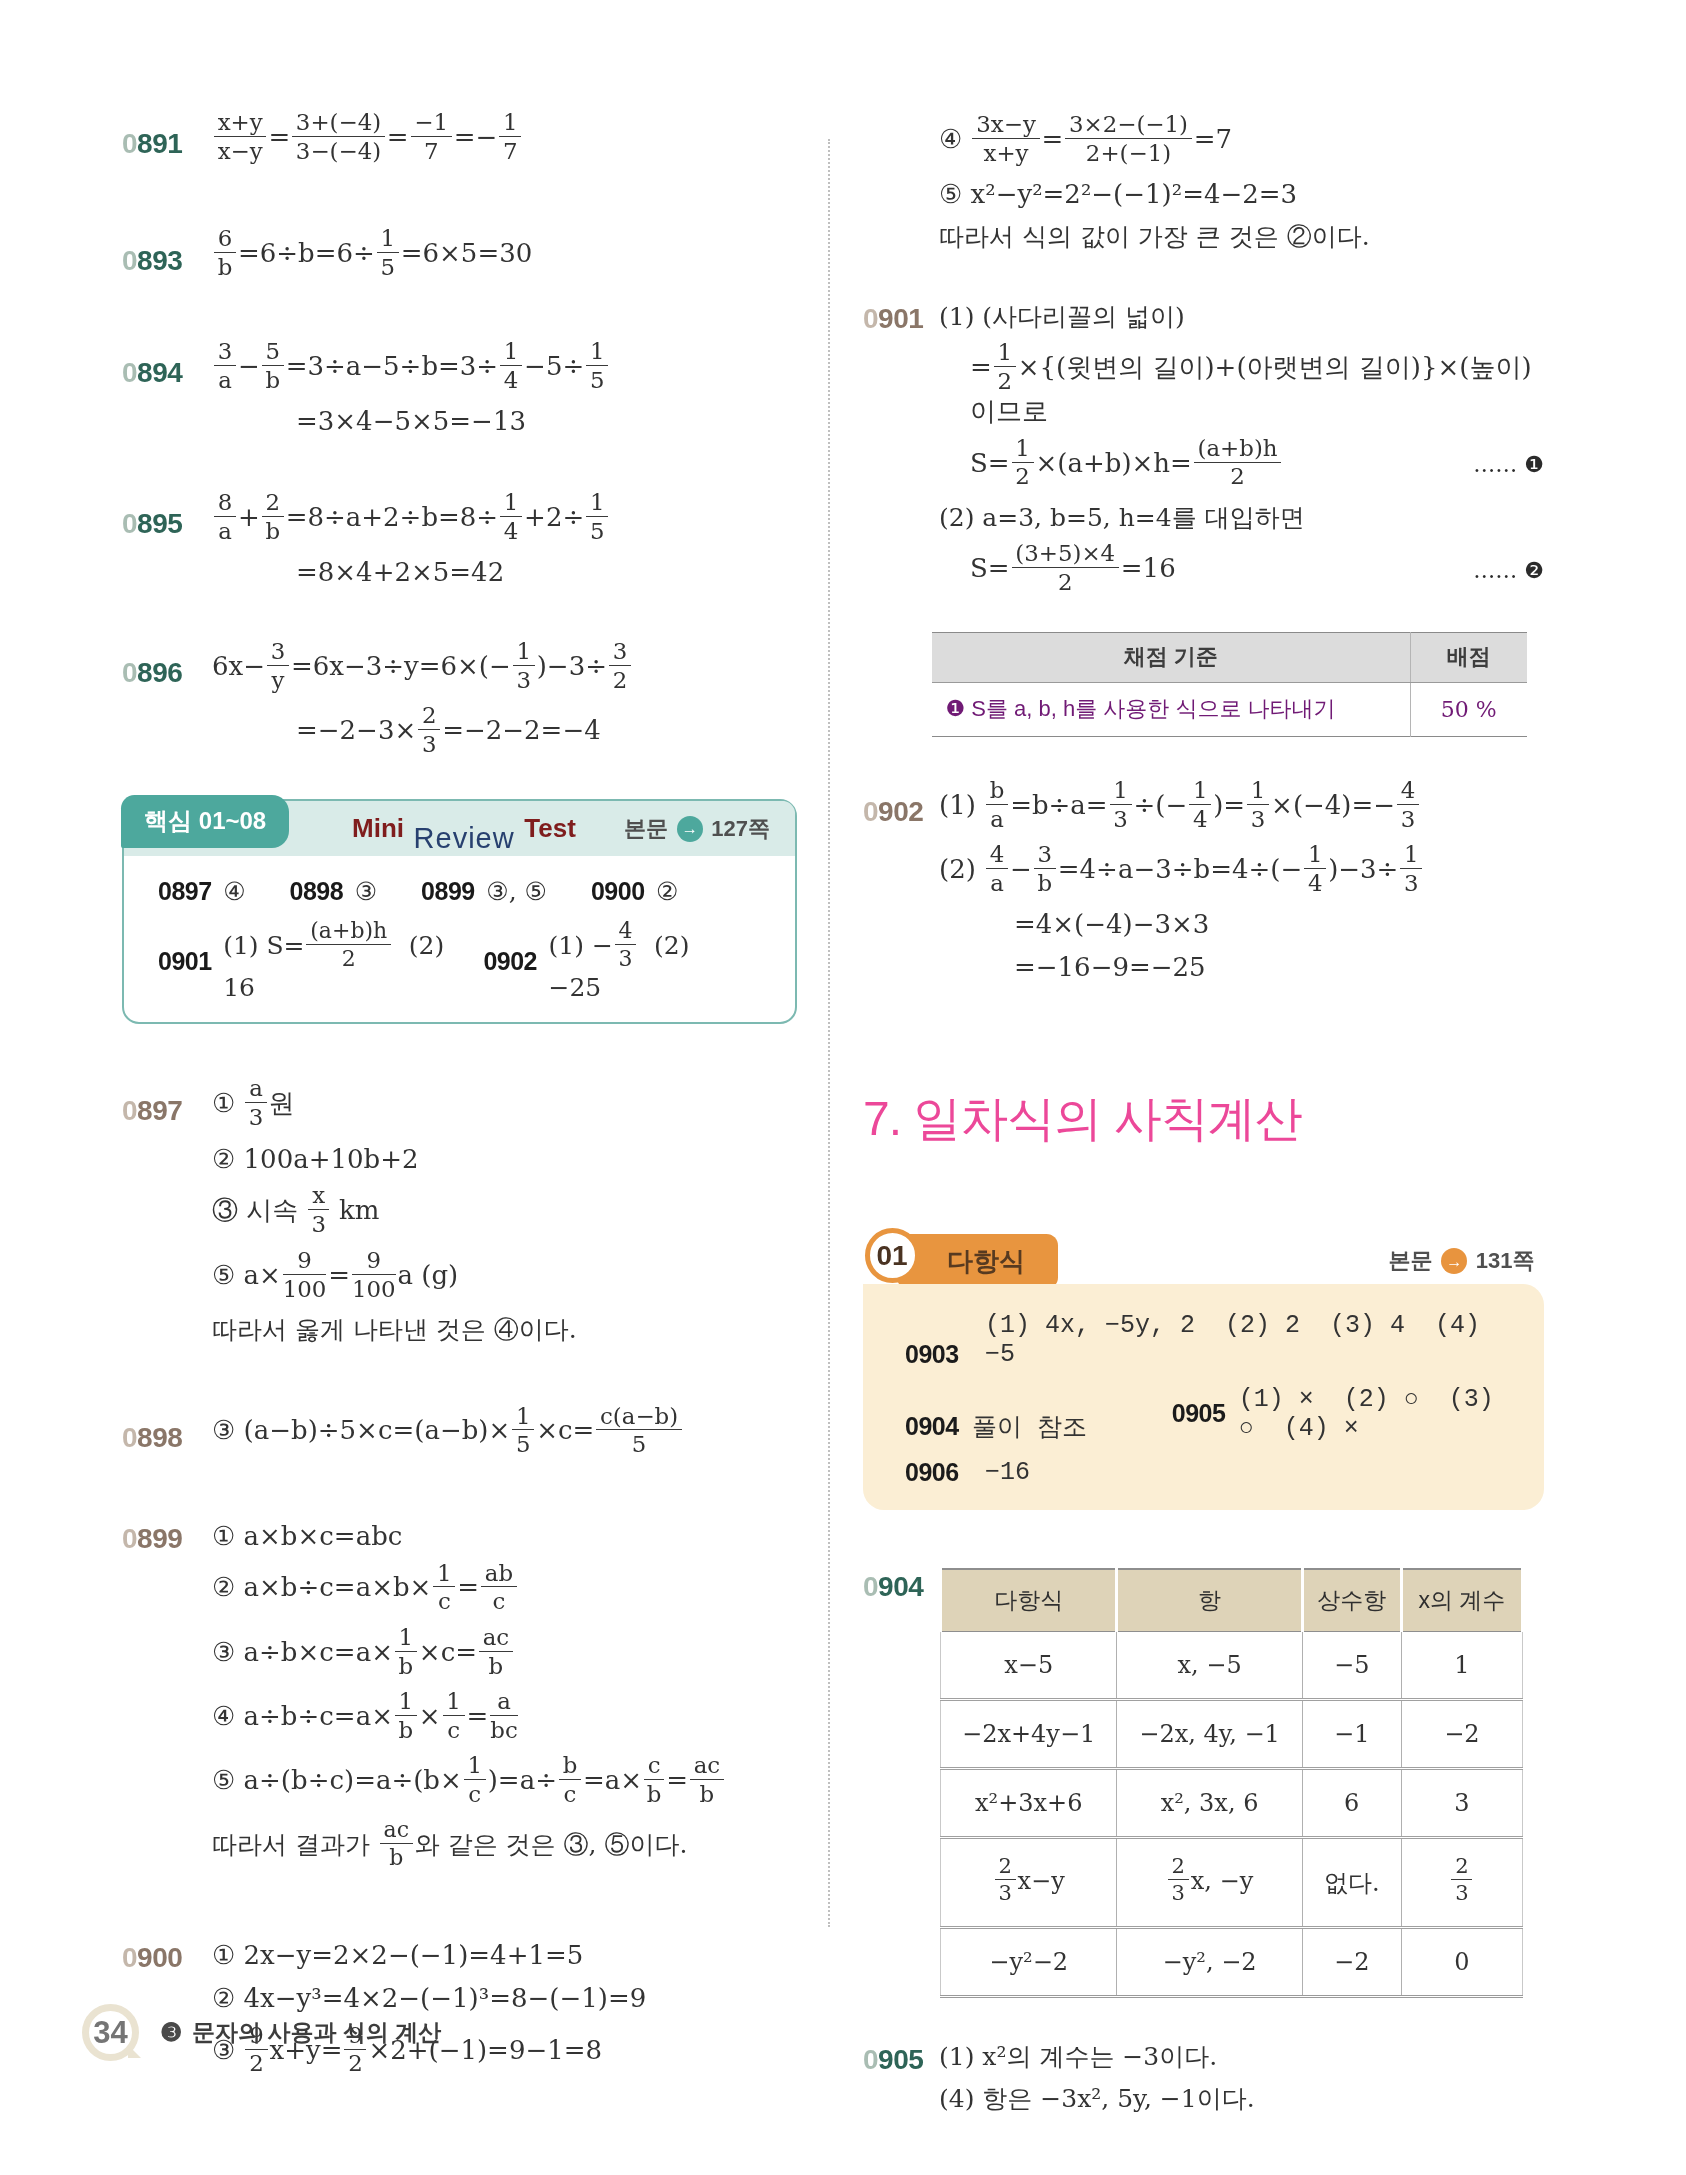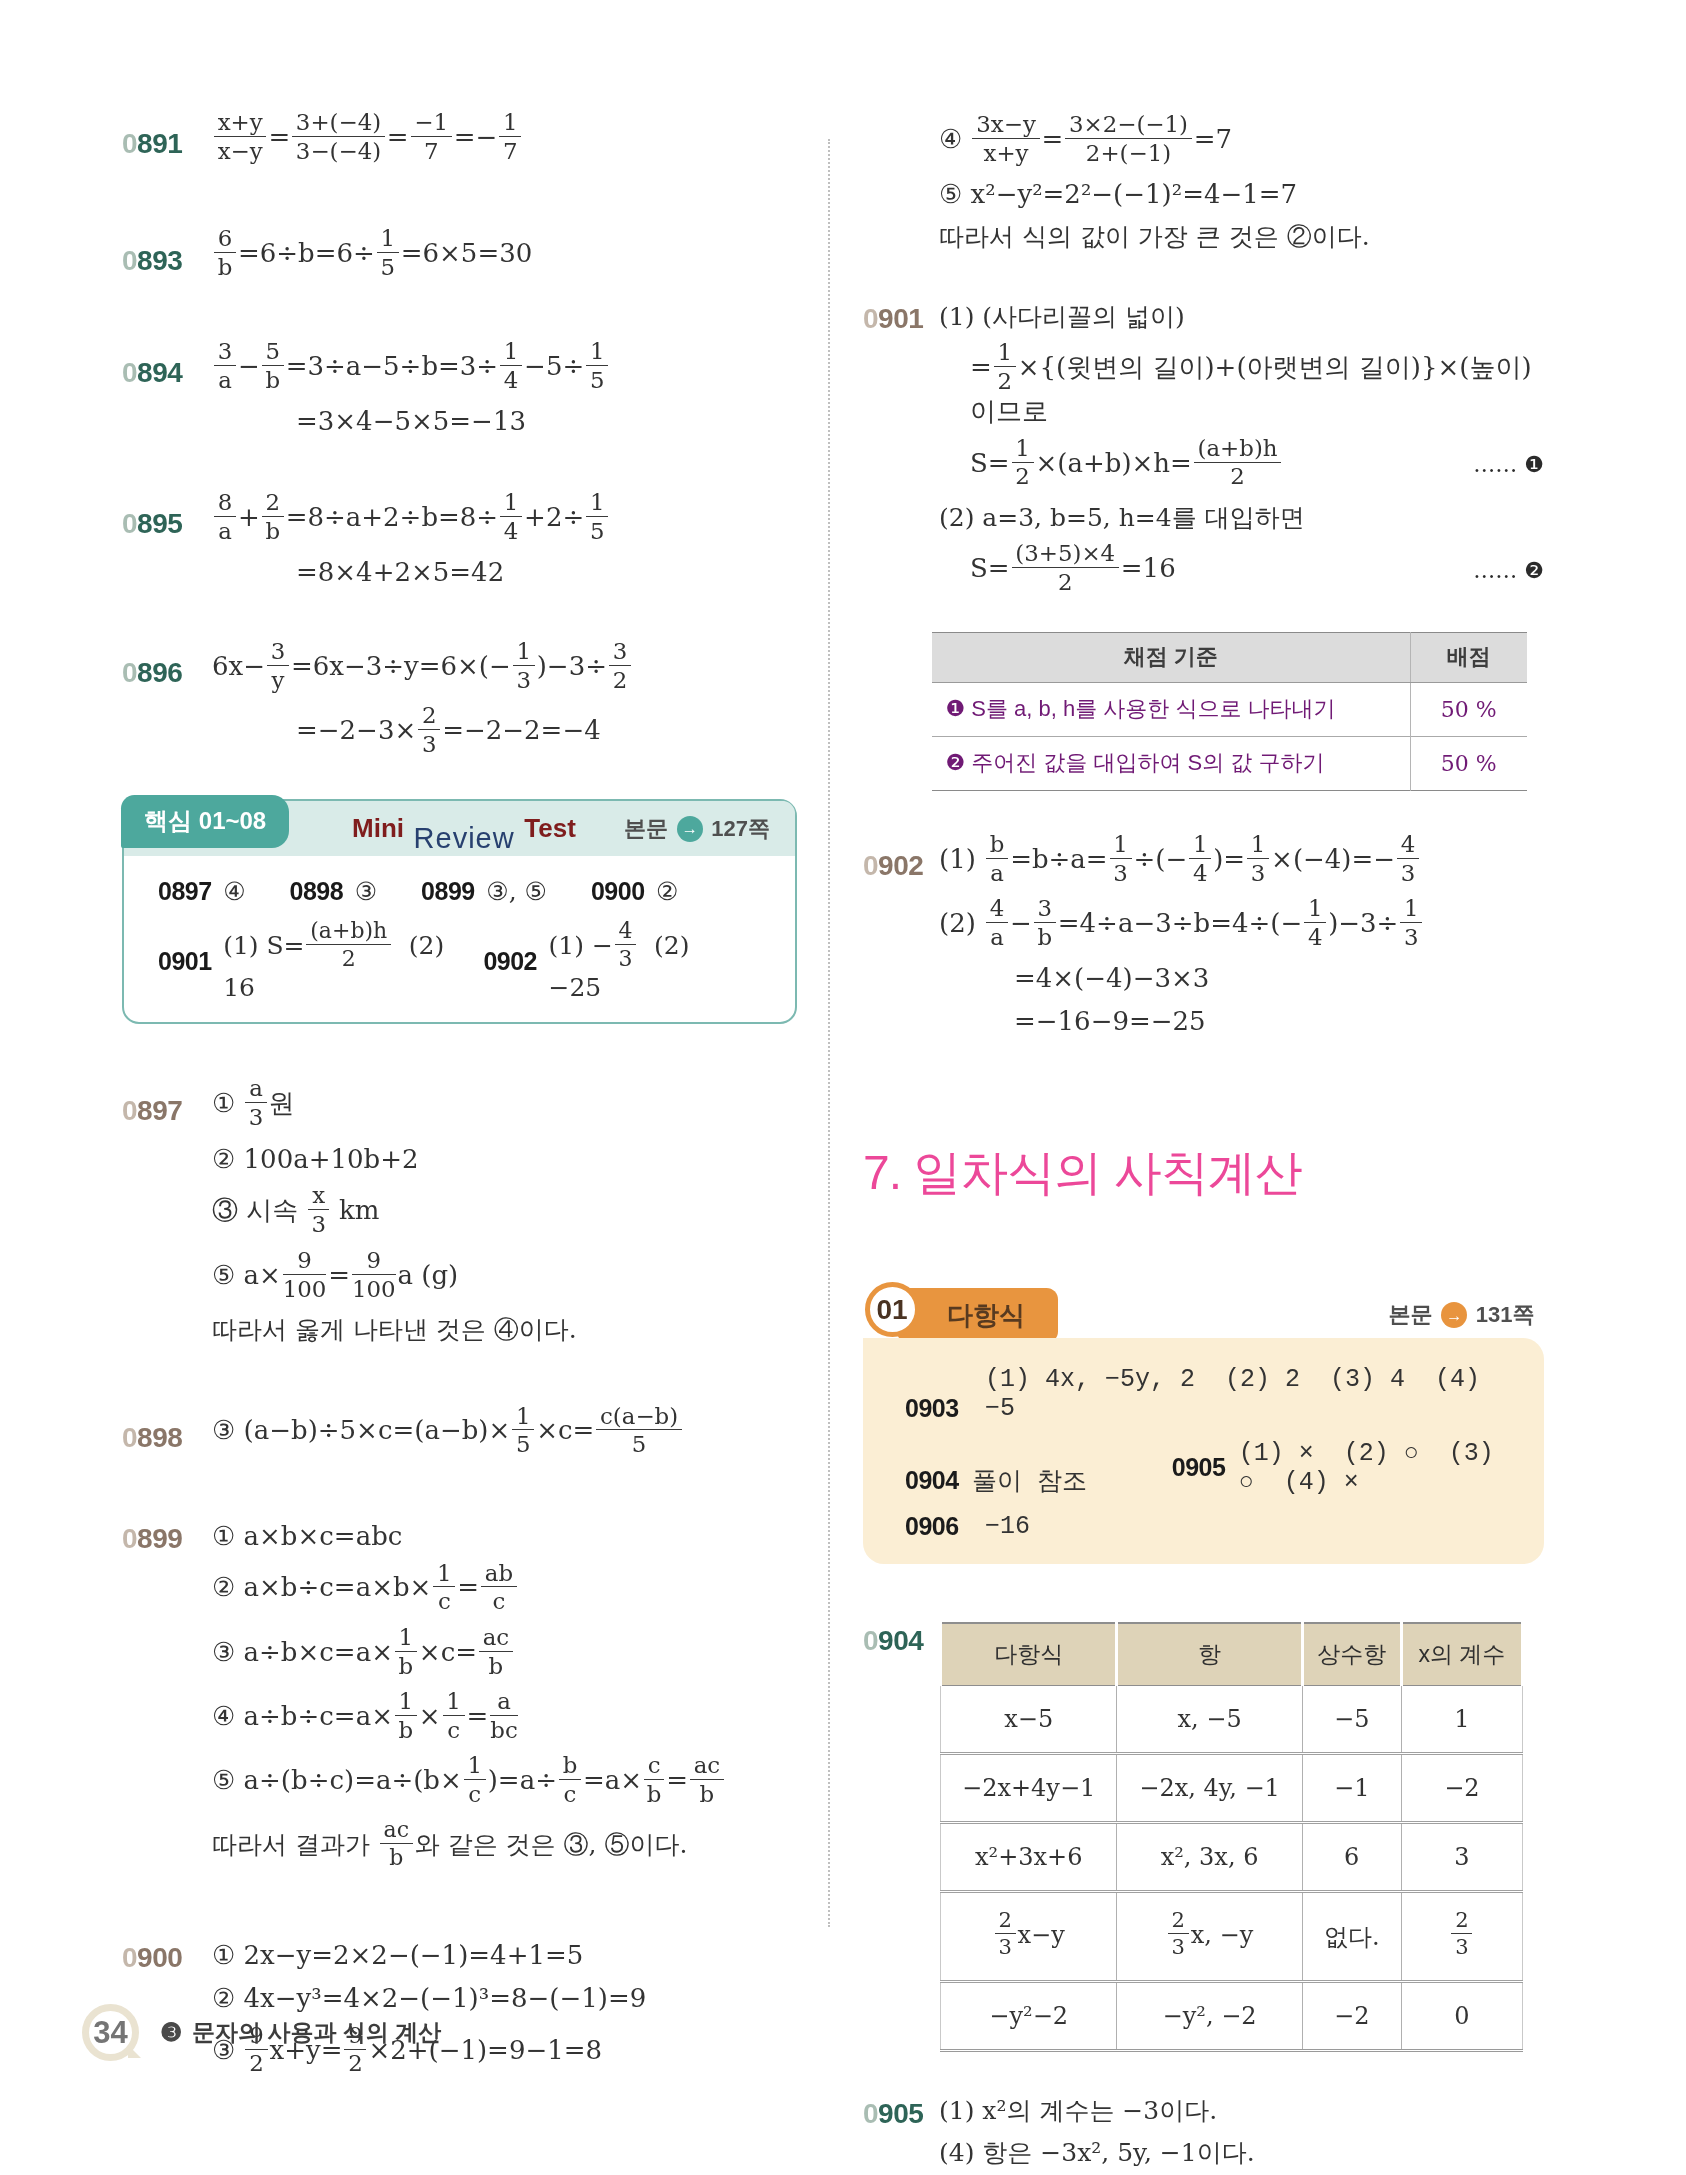--- a/index.html
+++ b/index.html
@@ -230,21 +230,21 @@
     </div>
 
   </div>
 
   <div class="col-right">
 
     <div class="prob mb40">
       <span class="pnum"></span>
       <div class="plines">
         <div class="mline">④ <span class="frac"><span class="num">3x−y</span><span class="den">x+y</span></span>=<span class="frac"><span class="num">3×2−(−1)</span><span class="den">2+(−1)</span></span>=7</div>
-        <div class="mline">⑤ x²−y²=2²−(−1)²=4−1=7</div>
+        <div class="mline">⑤ x²−y²=2²−(−1)²=4−2=3</div>
         <div class="mline ko">따라서 식의 값이 가장 큰 것은 ②이다.</div>
       </div>
     </div>
 
     <div class="prob">
       <span class="pnum brown flat">0901</span>
       <div class="plines">
         <div class="mline ko">(1) (사다리꼴의 넓이)</div>
         <div class="mline ind32">=<span class="frac"><span class="num">1</span><span class="den">2</span></span>×{(윗변의 길이)+(아랫변의 길이)}×(높이)이므로</div>
         <div class="mline ind32 flexline">
@@ -262,24 +262,20 @@
     <table class="grade-table">
       <thead>
         <tr>
           <th>채점 기준</th>
           <th class="c2">배점</th>
         </tr>
       </thead>
       <tbody>
           <tr>
             <td>❶ S를 a, b, h를 사용한 식으로 나타내기</td>
-            <td>50 %</td>
-          </tr>
-          <tr>
-            <td>❷ 주어진 값을 대입하여 S의 값 구하기</td>
             <td>50 %</td>
           </tr>
         </tbody>
     </table>
 
     <div class="prob" style="margin-bottom:92px">
       <span class="pnum brown">0902</span>
       <div class="plines">
         <div class="mline">(1) <span class="frac"><span class="num">b</span><span class="den">a</span></span>=b÷a=<span class="frac"><span class="num">1</span><span class="den">3</span></span>÷(−<span class="frac"><span class="num">1</span><span class="den">4</span></span>)=<span class="frac"><span class="num">1</span><span class="den">3</span></span>×(−4)=−<span class="frac"><span class="num">4</span><span class="den">3</span></span></div>
         <div class="mline">(2) <span class="frac"><span class="num">4</span><span class="den">a</span></span>−<span class="frac"><span class="num">3</span><span class="den">b</span></span>=4÷a−3÷b=4÷(−<span class="frac"><span class="num">1</span><span class="den">4</span></span>)−3÷<span class="frac"><span class="num">1</span><span class="den">3</span></span></div>

